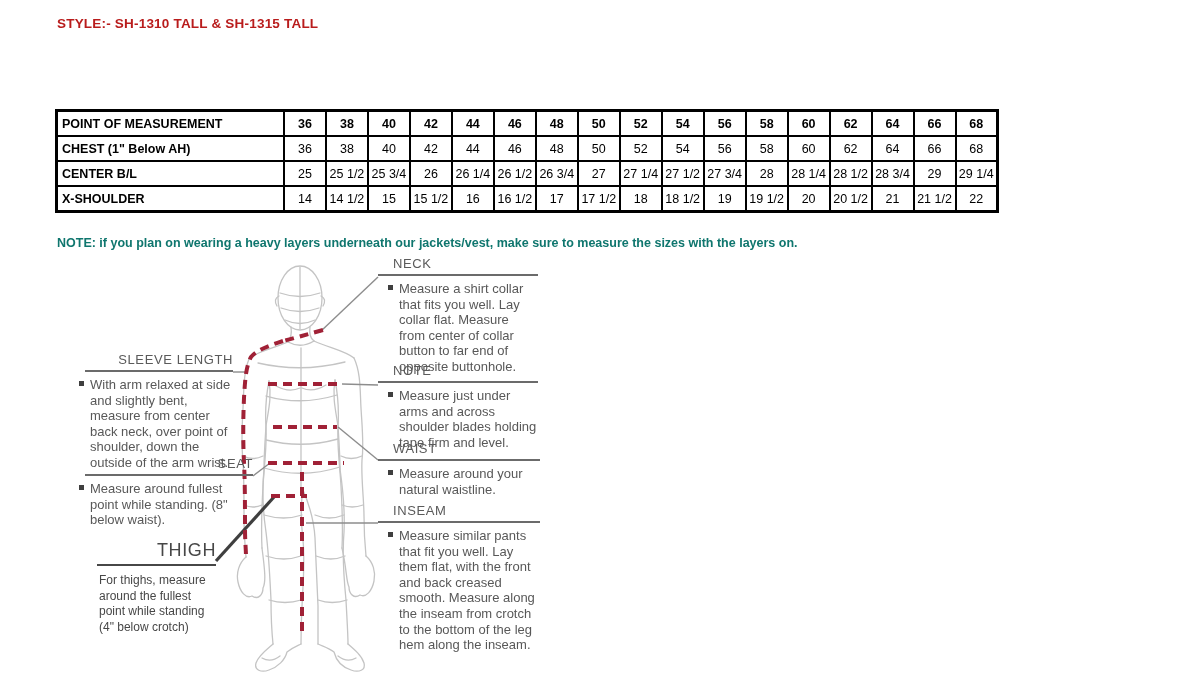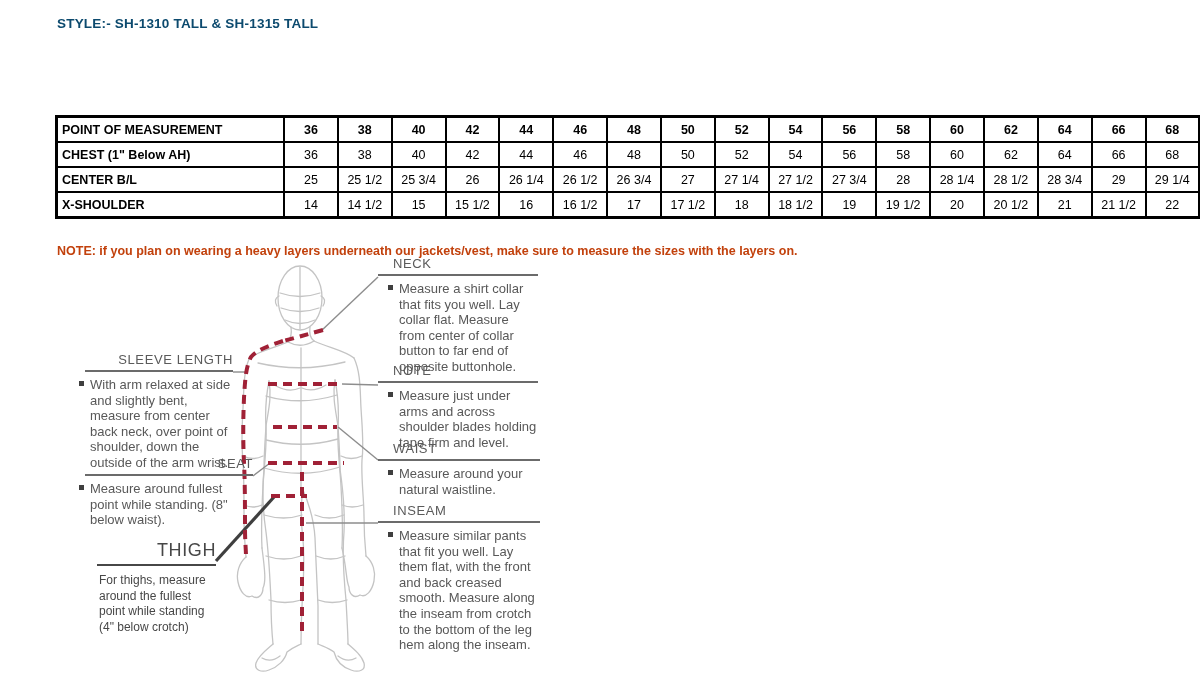--- a/index.html
+++ b/index.html
@@ -2,39 +2,39 @@
 <html><head>
 <meta charset="utf-8">
 <style>
   html,body{margin:0;padding:0;}
   body{
     width:1200px;height:688px;position:relative;background:#ffffff;
     font-family:"Liberation Sans", sans-serif;color:#000;overflow:hidden;
   }
   .title{
     position:absolute;left:57px;top:16px;
-    font-size:13.5px;font-weight:bold;letter-spacing:.2px;color:#0c4a6e;
+    font-size:13.5px;font-weight:bold;letter-spacing:.2px;color:#b91c1c;
   }
   table.sizes{
-    position:absolute;left:55px;top:115px;width:1146px;
+    position:absolute;left:55px;top:109px;width:944px;
     border-collapse:collapse;table-layout:fixed;
     border:3px solid #000;
   }
   table.sizes th, table.sizes td{
     border:2px solid #000;height:23px;padding:0 2px;
     text-align:center;font-size:12.5px;white-space:nowrap;overflow:hidden;
   }
   table.sizes th{font-weight:bold;}
   table.sizes td{font-weight:normal;}
   table.sizes .lbl{
     width:219px;text-align:left;padding-left:4px;font-weight:bold;
   }
   .note{
-    position:absolute;left:57px;top:244px;
-    font-size:12.5px;font-weight:bold;color:#c2410c;
+    position:absolute;left:57px;top:236px;
+    font-size:12.5px;font-weight:bold;color:#0f766e;
   }
   .diagram-svg{position:absolute;left:0;top:0;pointer-events:none;}
   .lb{position:absolute;}
   .lb-head{
     font-size:13px;letter-spacing:.6px;color:#5a5a5a;
     border-bottom:2px solid #6b6b6b;padding:0 0 3px 15px;
   }
   .lb-desc{display:flex;gap:6px;margin:5px 0 0 10px;}
   .bullet{width:5px;height:5px;background:#3f3f3f;margin-top:4px;flex:none;}
   .lb-desc .text{font-size:13px;line-height:1.2;color:#585858;}

